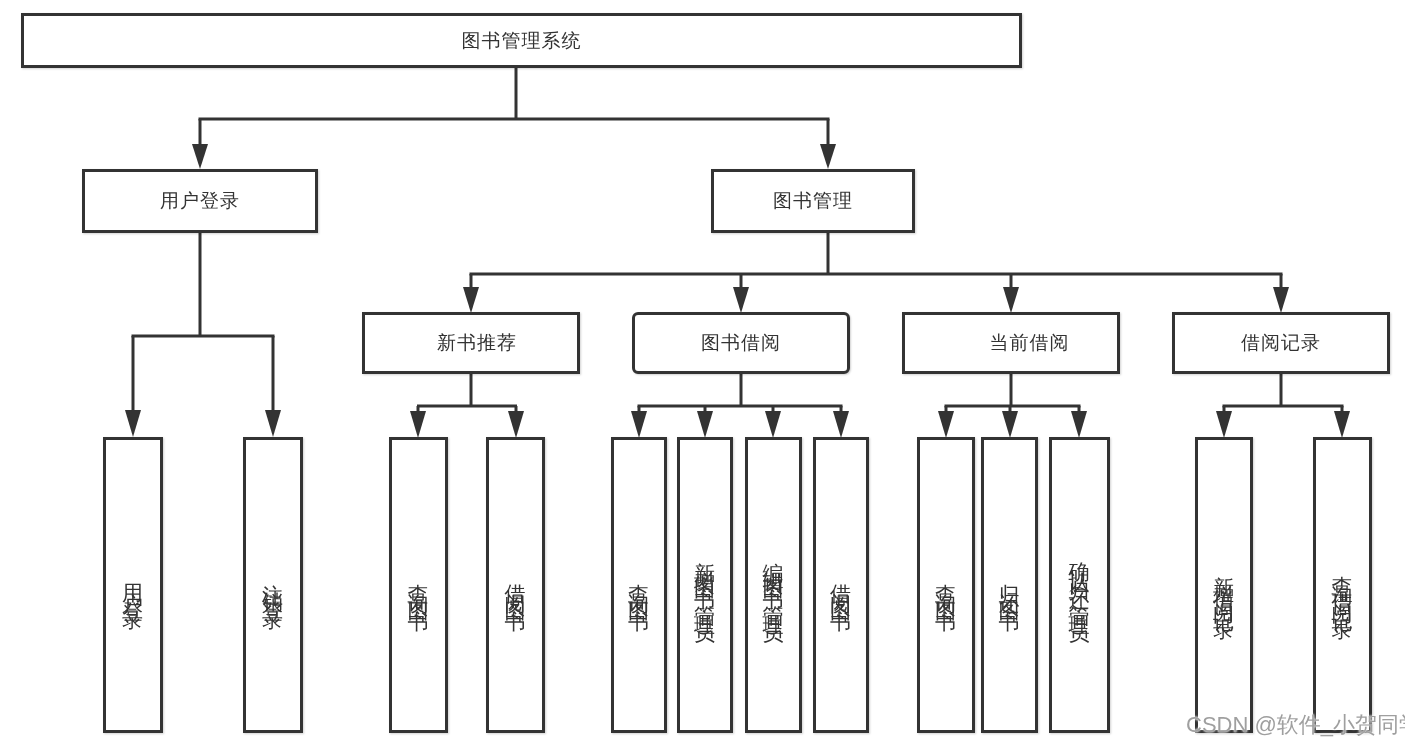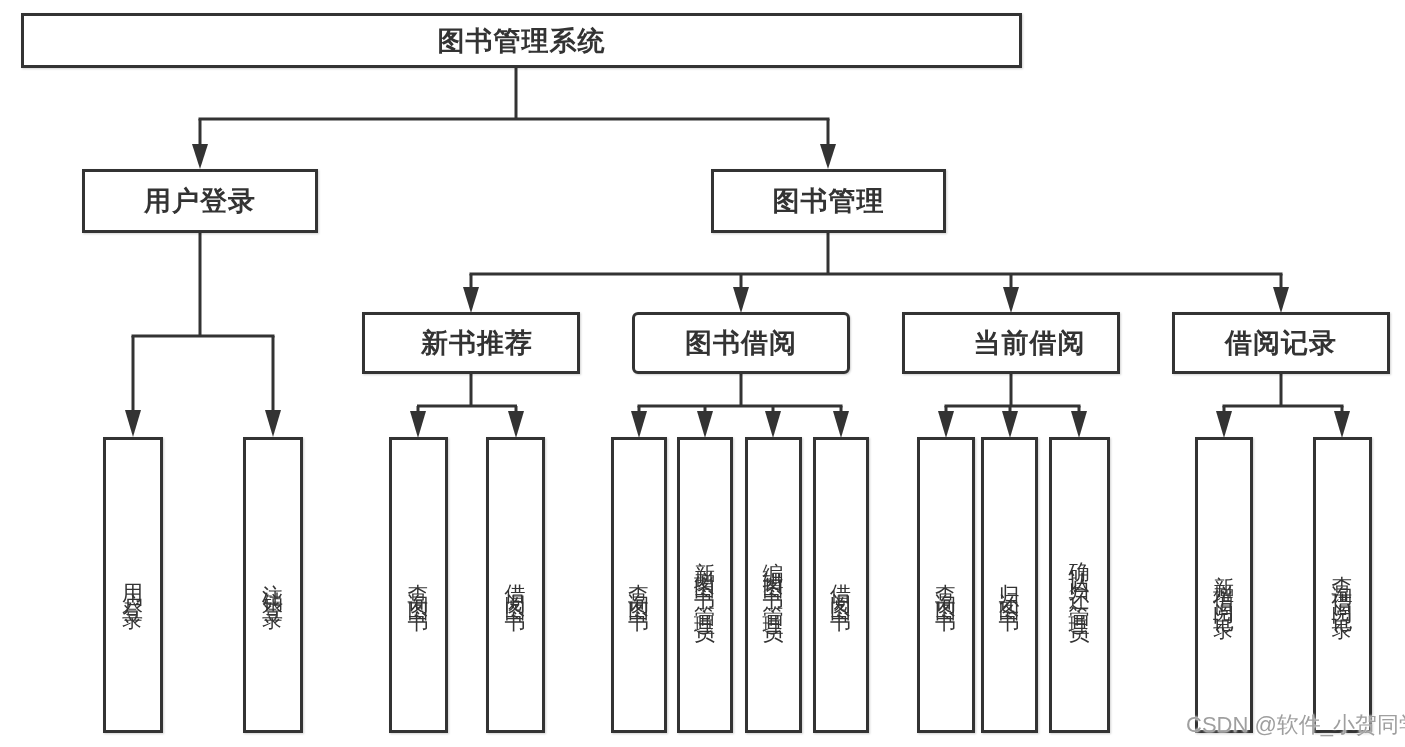--- a/index.html
+++ b/index.html
@@ -27,41 +27,40 @@
     border: 3px solid #333333;
     background: #ffffff;
     display: flex;
     align-items: center;
     justify-content: center;
     color: #333333;
     z-index: 2;
     box-shadow: 1px 1px 2px rgba(0,0,0,0.18);
   }
   .hbox {
-    font-size: 27px;
+    font-size: 19px;
     letter-spacing: 1px;
     white-space: nowrap;
-    font-weight: bold;
   }
   .leaf {
     top: 437px;
     height: 296px;
   }
   .leaf .vtext {
     writing-mode: vertical-rl;
     text-orientation: mixed;
     font-size: 21px;
     line-height: 1;
     letter-spacing: 0.42em;
     white-space: nowrap;
   }
   
   #box-root        { left: 21px;   top: 13px;  width: 1001px; height: 55px; }
   #box-user-login  { left: 82px;   top: 169px; width: 236px;  height: 64px; }
-  #box-book-mgmt   { left: 711px;  top: 169px; width: 235px;  height: 64px; }
+  #box-book-mgmt   { left: 711px;  top: 169px; width: 204px;  height: 64px; }
   #box-recommend   { left: 362px;  top: 312px; width: 218px;  height: 62px; padding-left: 12px; }
   #box-borrow      { left: 632px;  top: 312px; width: 218px;  height: 62px; border-radius: 6px; }
   #box-current     { left: 902px;  top: 312px; width: 218px;  height: 62px; padding-left: 37px; }
   #box-record      { left: 1172px; top: 312px; width: 218px;  height: 62px; }
 
   #leaf-login       { left: 103px;  width: 60px; }
   #leaf-logout      { left: 243px;  width: 60px; }
   #leaf-rec-query   { left: 389px;  width: 59px; }
   #leaf-rec-borrow  { left: 486px;  width: 59px; }
   #leaf-bor-query   { left: 611px;  width: 56px; }

